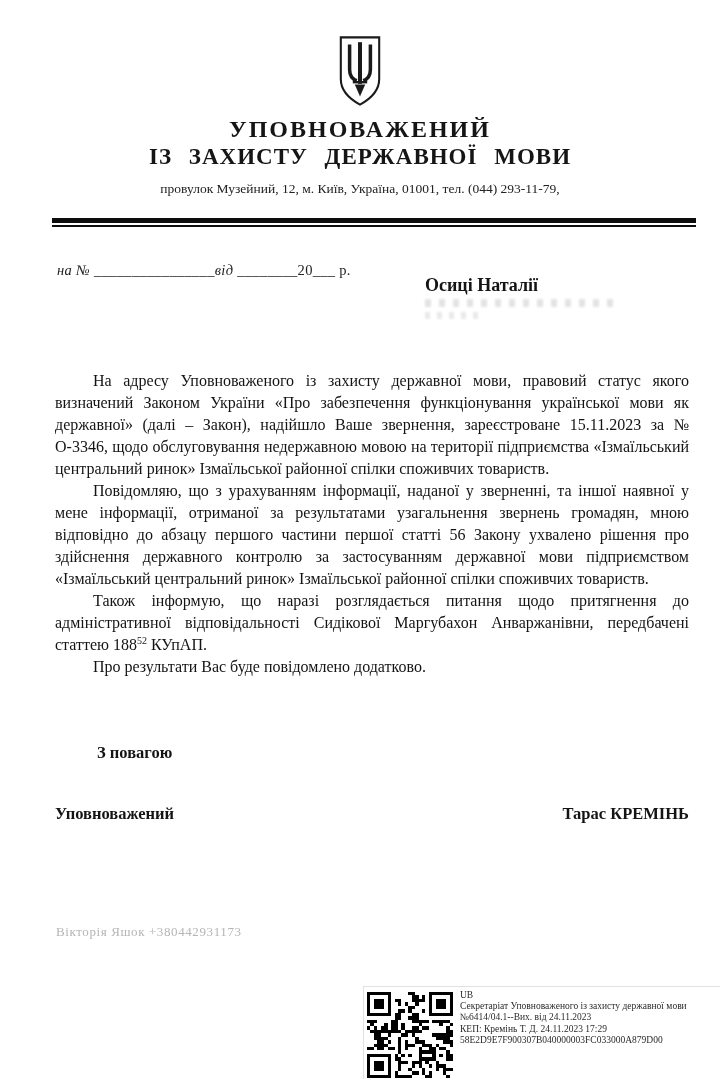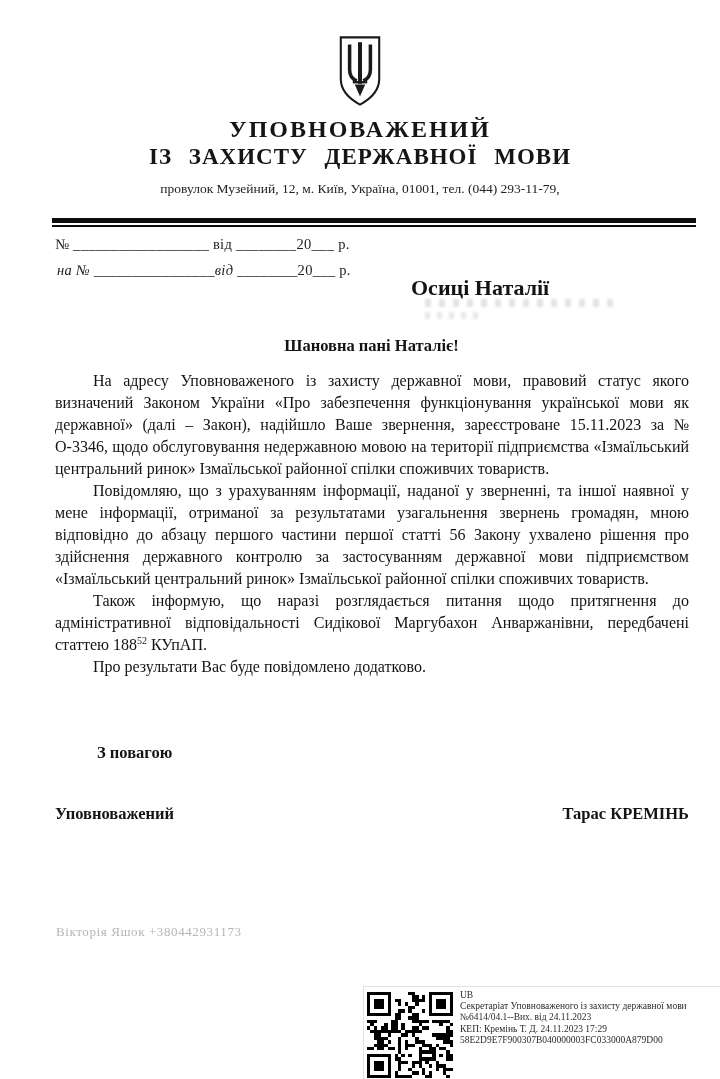--- a/index.html
+++ b/index.html
@@ -32,22 +32,22 @@
   .rule{
     position:absolute;top:218px;left:52px;width:644px;height:2px;
     border-top:5px solid #0d0d0d;border-bottom:2px solid #0d0d0d;background:#fff;
   }
   
   .ref-row1{position:absolute;top:236px;left:55px;font-size:14.5px;color:#222;letter-spacing:0.3px;}
   .ref-row2{position:absolute;top:262px;left:57px;font-size:14.5px;color:#222;letter-spacing:0.3px;}
   .ital{font-style:italic;}
   
   .recipient{
-    position:absolute;top:275px;left:411px;
-    font-size:22px;font-weight:bold;color:#141414;
+    position:absolute;top:275px;left:425px;
+    font-size:18px;font-weight:bold;color:#141414;
   }
   .redact1{
     position:absolute;top:299px;left:425px;width:195px;height:8px;
     background:repeating-linear-gradient(90deg,#c9c9c9 0 6px,transparent 6px 14px);
     opacity:0.5;filter:blur(1px);
   }
   .redact2{
     position:absolute;top:312px;left:425px;width:60px;height:7px;
     background:repeating-linear-gradient(90deg,#cfcfcf 0 5px,transparent 5px 12px);
     opacity:0.45;filter:blur(1px);
@@ -101,39 +101,31 @@
       <path d="M30 78 L23.5 63 H36.5 Z" fill="#1a1a1a"></path>
       <path d="M21 60 H39" fill="none" stroke="#1a1a1a" stroke-width="3"></path>
     </svg>
   </div>
 
   <div class="org-title1">УПОВНОВАЖЕНИЙ</div>
   <div class="org-title2">ІЗ ЗАХИСТУ ДЕРЖАВНОЇ МОВИ</div>
   <div class="addr1">провулок Музейний, 12, м. Київ, Україна, 01001, тел. (044) 293-11-79,</div>
   <div class="rule"></div>
 
-  <div class="ref-row1">
-    <span>№</span>
-    <span>__________________</span>
-    <span>від</span>
-    <span>________</span><span>20</span><span>___</span>
-    <span>р.</span>
-  </div>
   <div class="ref-row2">
     <span class="ital">на №</span>
     <span>________________</span><span class="ital">від</span>
     <span>________</span><span>20</span><span>___</span>
     <span>р.</span>
   </div>
 
   <div class="recipient">Осиці Наталії</div>
   <div class="redact1"></div>
   <div class="redact2"></div>
 
-  <div class="salutation">Шановна пані Наталіє!</div>
 
   <div class="body-text">
     <p>На адресу Уповноваженого із захисту державної мови, правовий статус якого визначений Законом України «Про забезпечення функціонування української мови як державної» (далі – Закон), надійшло Ваше звернення, зареєстроване 15.11.2023 за № О-3346, щодо обслуговування недержавною мовою на території підприємства «Ізмаїльський центральний ринок» Ізмаїльської районної спілки споживчих товариств.</p>
     <p>Повідомляю, що з урахуванням інформації, наданої у зверненні, та іншої наявної у мене інформації, отриманої за результатами узагальнення звернень громадян, мною відповідно до абзацу першого частини першої статті 56 Закону ухвалено рішення про здійснення державного контролю за застосуванням державної мови підприємством «Ізмаїльський центральний ринок» Ізмаїльської районної спілки споживчих товариств.</p>
     <p><span>Також інформую, що наразі розглядається питання щодо притягнення до адміністративної відповідальності Сидікової Маргубахон Анваржанівни, передбачені статтею 188</span><sup>52</sup><span> КУпАП.</span></p>
     <p>Про результати Вас буде повідомлено додатково.</p>
   </div>
 
   <div class="closing">З повагою</div>
 

